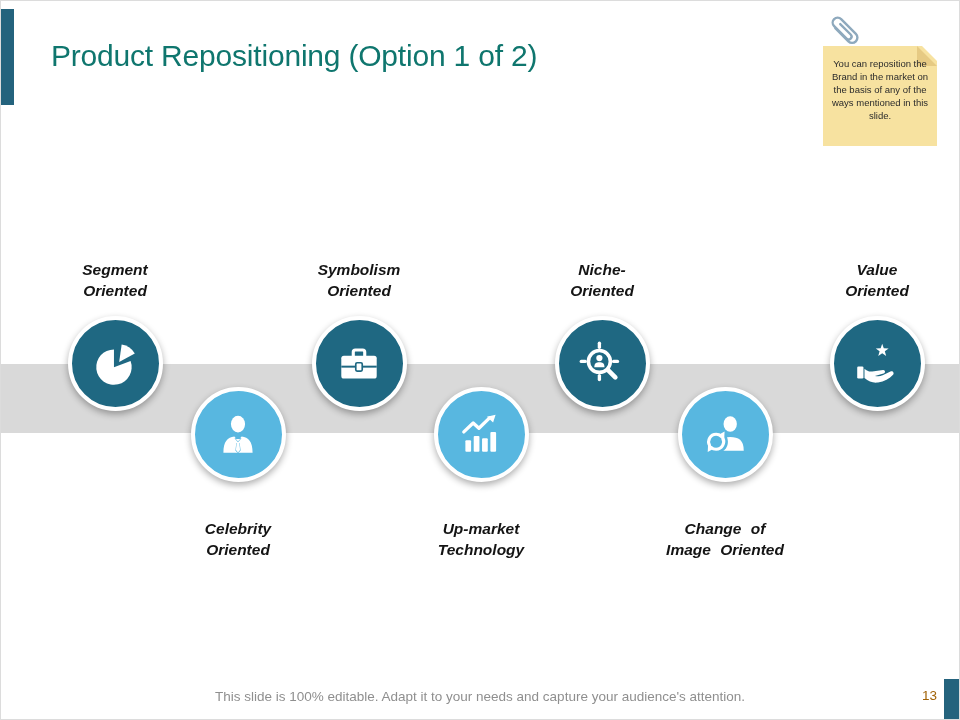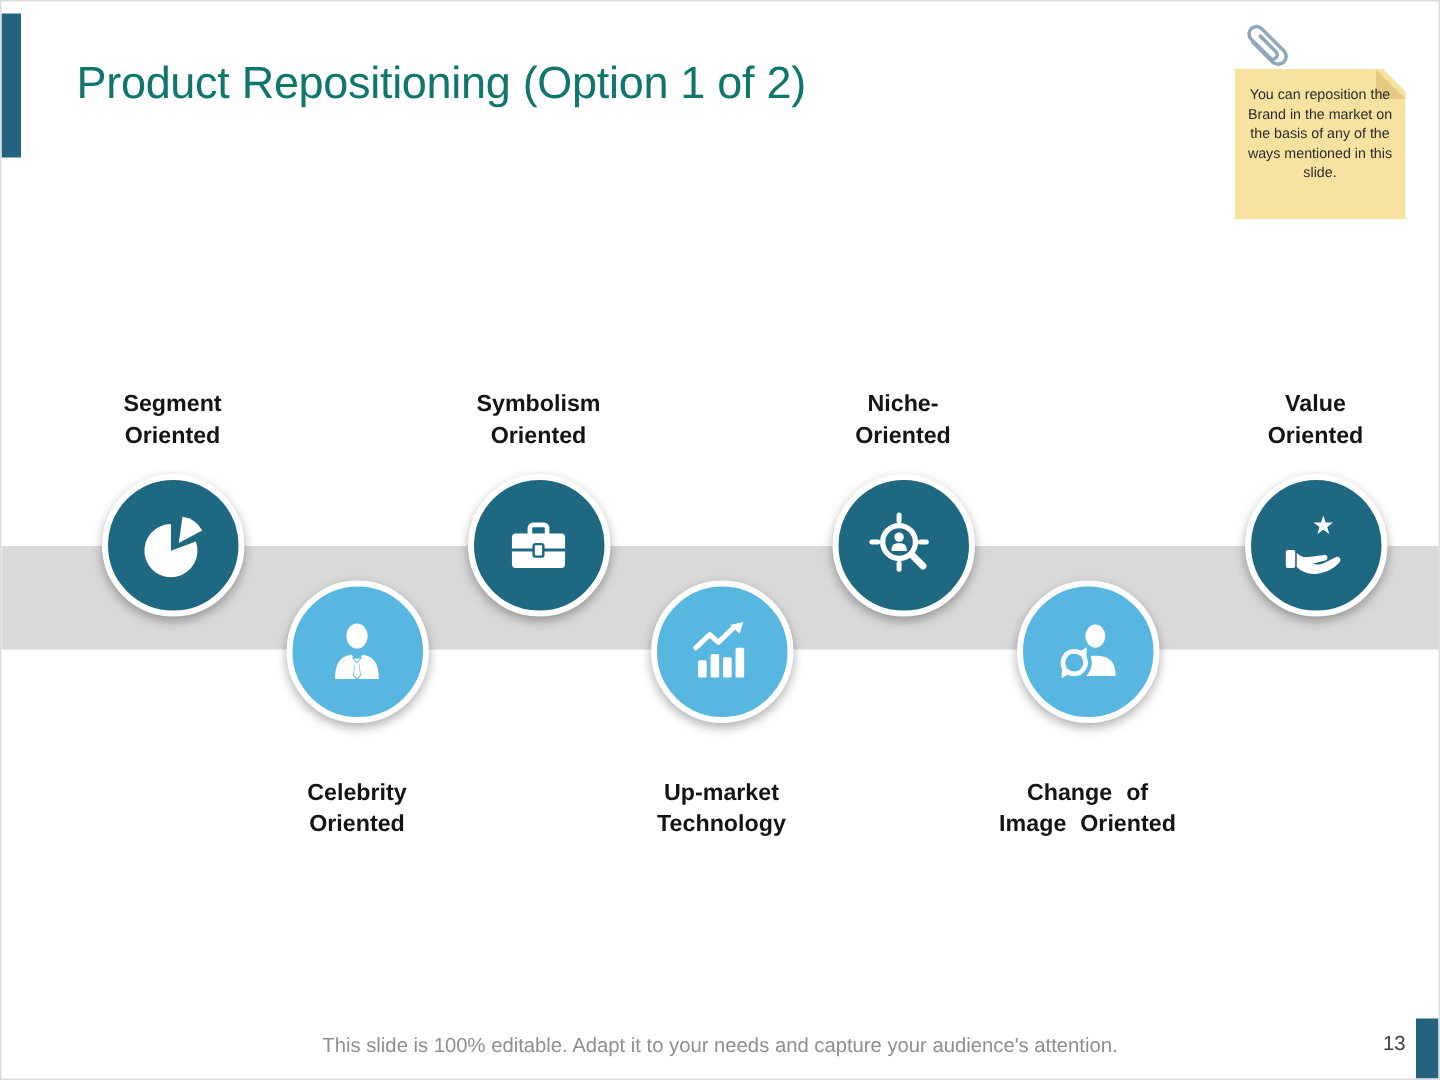--- a/index.html
+++ b/index.html
@@ -50,21 +50,21 @@
   }
   
   .node{
     position:absolute;width:180px;
     display:flex;flex-direction:column;align-items:center;
     transform:translateX(-50%);
   }
   .node.top{top:258px;}
   .node.bottom{top:386px;gap:15px;}
   .node-label{
-    font-size:15.5px;font-weight:700;line-height:21px;color:#141414;text-align:center;
+    font-size:15.5px;font-weight:700;line-height:21px;color:#141414;text-align:center;font-style:italic;
   }
   .node.top .node-label{margin-bottom:15px;}
   .node.bottom .node-label{margin-top:21px;}
   .wide-words .node-label{word-spacing:5px;}
   .circle{
     width:87px;height:87px;border-radius:50%;
     border:4px solid #ffffff;
     box-shadow:0 3px 7px rgba(0,0,0,0.32);
     display:flex;align-items:center;justify-content:center;
     flex:0 0 auto;
@@ -72,21 +72,21 @@
   .circle.dark{background:var(--dark-teal,#1F6882);--cut:var(--dark-teal,#1F6882);}
   .circle.light{background:var(--light-blue,#58B7E0);--cut:var(--light-blue,#58B7E0);}
   .circle svg{width:50px;height:50px;display:block;}
   
   .footer-text{
     position:absolute;left:0;right:0;bottom:15px;
     text-align:center;font-size:13.5px;color:#8f8f8f;
   }
   .page-number{
     position:absolute;right:22px;bottom:16px;
-    font-size:13.5px;color:#404040;
+    font-size:13.5px;color:#a16207;
   }
   .corner-bar{
     position:absolute;right:0;bottom:0;width:15px;height:40px;
     background:var(--accent-teal,#20647F);
   }
 </style>
 </head>
 <body>
 
 <div class="slide">

